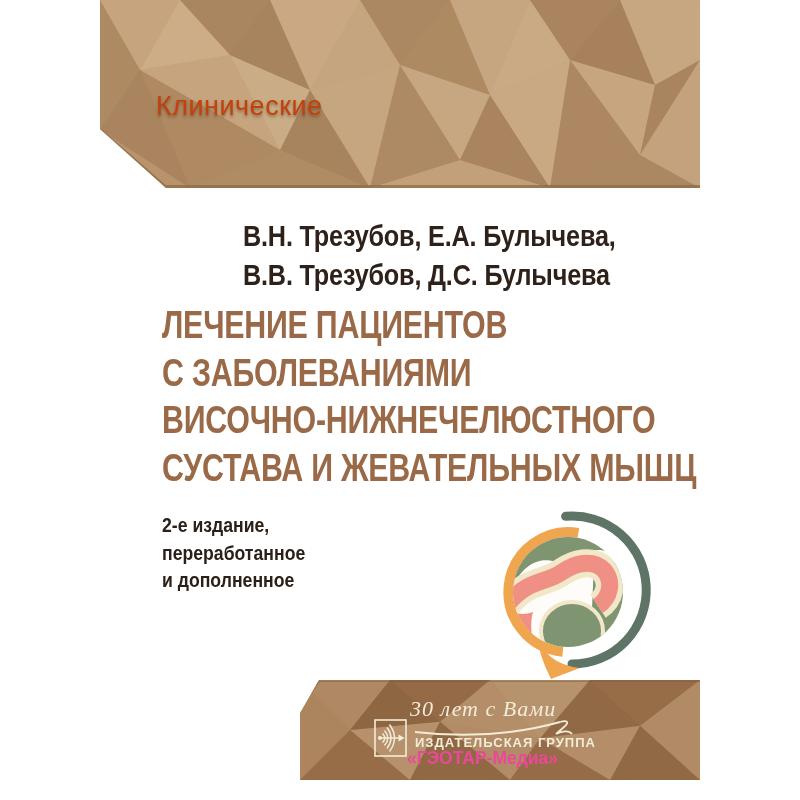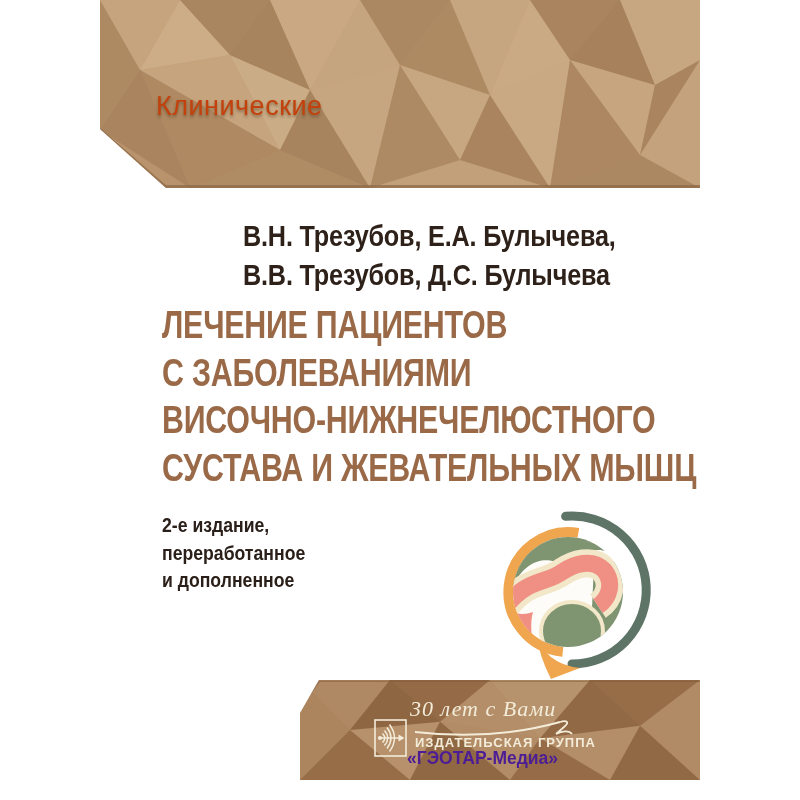--- a/index.html
+++ b/index.html
@@ -54,21 +54,21 @@
     font-family:"Liberation Serif","DejaVu Serif",serif;
     letter-spacing:1px;white-space:nowrap;
   }
   .flourish{position:absolute;left:112px;top:40px;width:165px;height:34px;}
   .group-label{
     position:absolute;left:115px;top:55px;
     color:#f3ecd9;font-size:13px;font-weight:700;letter-spacing:1px;white-space:nowrap;
   }
   .pub-name{
     position:absolute;left:107px;top:68px;
-    color:#4c1d95;font-size:17.5px;font-weight:700;white-space:nowrap;
+    color:#ec4899;font-size:17.5px;font-weight:700;white-space:nowrap;
   }
 </style>
 </head>
 <body>
 
 <div class="page">
 
   <div class="top-banner">
     <svg viewBox="0 0 600 188" preserveAspectRatio="none">
       <rect x="0" y="0" width="600" height="188" fill="#b8936c"></rect>

